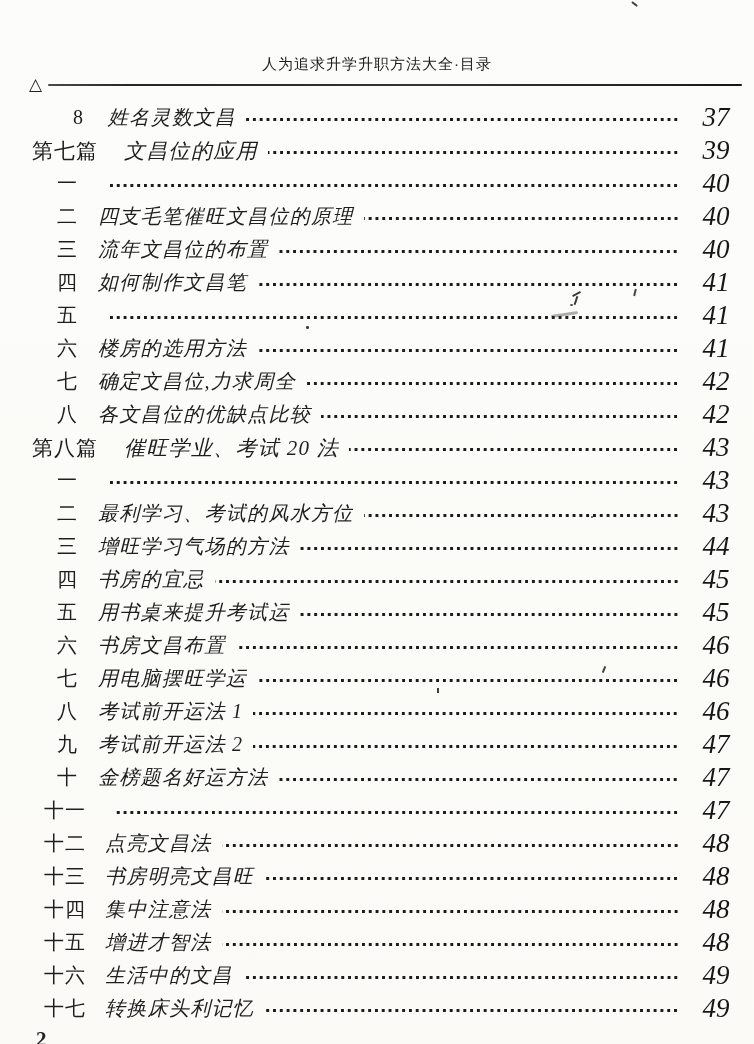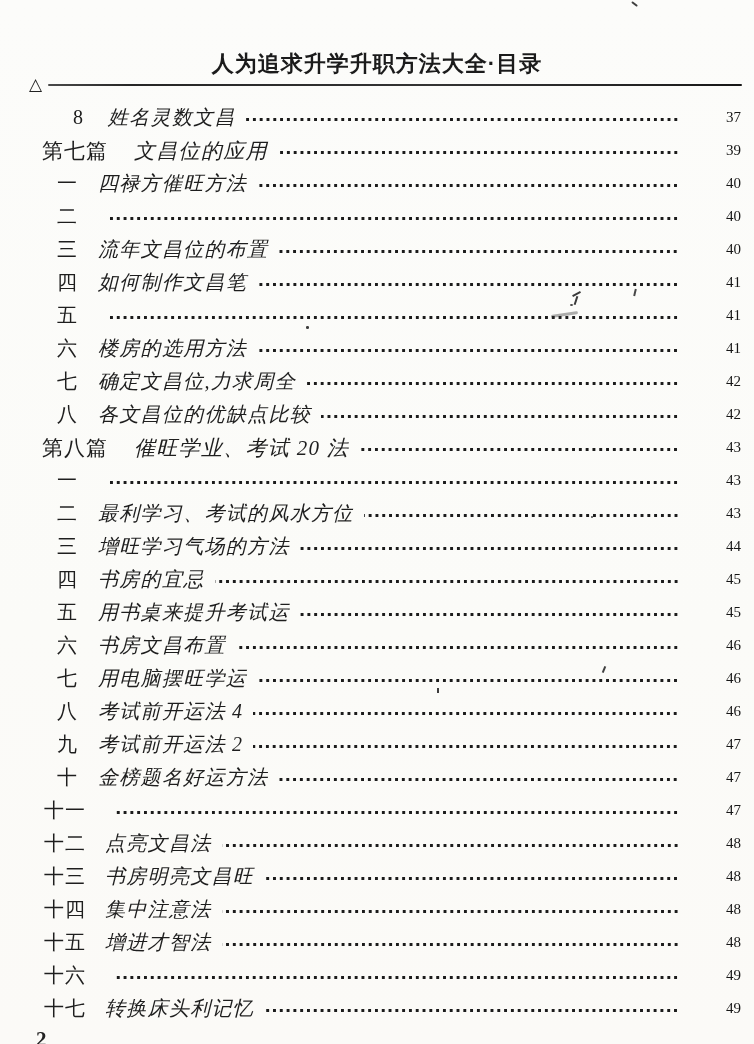--- a/index.html
+++ b/index.html
@@ -7,21 +7,21 @@
   .page{
     position:relative;width:754px;height:1044px;overflow:hidden;
     background:linear-gradient(180deg,#fcfcfa 0%,#fbfbf8 60%,#fbfaf7 100%);
     font-family:"Liberation Serif","DejaVu Serif",serif;
     color:#1e1e1e;
   }
   .doc-title{
     position:absolute;top:52px;left:0;right:0;margin:0;
     text-align:center;
     font-family:"Liberation Sans","DejaVu Sans",sans-serif;
-    font-size:22px;font-weight:700;letter-spacing:1px;color:#1b1b1b;
+    font-size:15px;font-weight:400;letter-spacing:1px;color:#1b1b1b;
     line-height:24px;
   }
   .corner-tri{
     position:absolute;left:29px;top:75px;
     font-family:"DejaVu Sans",sans-serif;
     font-size:17px;line-height:18px;color:#222;
   }
   .header-rule{
     position:absolute;left:48px;right:12px;top:84px;height:2.4px;
     background:linear-gradient(90deg,#4a4a4a,#262626 12%,#343434 55%,#222 88%,#161616);
@@ -29,37 +29,37 @@
   }
   .toc{position:absolute;top:101px;left:0;right:0;}
   .row{
     display:flex;align-items:center;height:33px;
     font-size:20px;letter-spacing:1.3px;white-space:nowrap;
   }
   .row .num{flex:none;letter-spacing:1px;}
   .row .title{flex:none;font-style:italic;}
   .lv-arabic{padding-left:73px;}
   .lv-arabic .num{min-width:14px;margin-right:21px;letter-spacing:0;}
-  .lv-chapter{padding-left:42px;font-size:21px;}
+  .lv-chapter{padding-left:32px;font-size:21px;}
   .lv-chapter .num{min-width:68px;margin-right:24px;}
   .lv-single{padding-left:57px;}
   .lv-single .num{min-width:20px;margin-right:20px;}
   .lv-double{padding-left:44px;}
   .lv-double .num{min-width:41px;margin-right:19px;}
   .leader{
     flex:1;align-self:center;height:7px;min-width:20px;
     margin:4px 12px 0 10px;
     background-image:radial-gradient(circle,#1b1b1b 1.45px,rgba(0,0,0,0) 1.95px);
     background-size:6.8px 7px;
     background-position:right center;
     background-repeat:repeat-x;
   }
   .page-num{
-    flex:none;min-width:50px;text-align:right;padding-right:13px;
-    font-size:15px;letter-spacing:0;color:#161616;
+    flex:none;min-width:50px;text-align:center;padding-right:13px;
+    font-size:27px;letter-spacing:0;color:#161616;font-style:italic;
   }
   .footer-num{
     position:absolute;left:36px;top:1029px;
     font-size:21px;font-weight:600;line-height:21px;color:#222;
   }
   
   .speck{position:absolute;pointer-events:none;}
   .sp-a{top:3px;left:631px;width:7px;height:2.2px;background:#3f3f3f;transform:rotate(38deg);border-radius:1px;}
   .sp-b1{top:293px;left:572px;width:9px;height:1.8px;background:#3a3a3a;transform:rotate(-28deg);}
   .sp-b2{top:296px;left:575px;width:1.8px;height:9px;background:#3a3a3a;transform:rotate(18deg);}
@@ -89,26 +89,26 @@
         <span class="page-num">37</span>
       </div>
       <div class="row lv-chapter">
         <span class="num">第七篇</span>
         <span class="title">文昌位的应用</span>
         <span class="leader"></span>
         <span class="page-num">39</span>
       </div>
       <div class="row lv-single">
         <span class="num">一</span>
-        <span class="title">四禄方催旺方法</span>
         <span class="leader"></span>
         <span class="page-num">40</span>
       </div>
       <div class="row lv-single">
         <span class="num">二</span>
+        <span class="title">四支毛笔催旺文昌位的原理</span>
         <span class="leader"></span>
         <span class="page-num">40</span>
       </div>
       <div class="row lv-single">
         <span class="num">三</span>
         <span class="title">流年文昌位的布置</span>
         <span class="leader"></span>
         <span class="page-num">40</span>
       </div>
       <div class="row lv-single">
@@ -182,21 +182,21 @@
         <span class="page-num">46</span>
       </div>
       <div class="row lv-single">
         <span class="num">七</span>
         <span class="title">用电脑摆旺学运</span>
         <span class="leader"></span>
         <span class="page-num">46</span>
       </div>
       <div class="row lv-single">
         <span class="num">八</span>
-        <span class="title">考试前开运法 4</span>
+        <span class="title">考试前开运法 1</span>
         <span class="leader"></span>
         <span class="page-num">46</span>
       </div>
       <div class="row lv-single">
         <span class="num">九</span>
         <span class="title">考试前开运法 2</span>
         <span class="leader"></span>
         <span class="page-num">47</span>
       </div>
       <div class="row lv-single">
@@ -229,20 +229,21 @@
         <span class="page-num">48</span>
       </div>
       <div class="row lv-double">
         <span class="num">十五</span>
         <span class="title">增进才智法</span>
         <span class="leader"></span>
         <span class="page-num">48</span>
       </div>
       <div class="row lv-double">
         <span class="num">十六</span>
+        <span class="title">生活中的文昌</span>
         <span class="leader"></span>
         <span class="page-num">49</span>
       </div>
       <div class="row lv-double">
         <span class="num">十七</span>
         <span class="title">转换床头利记忆</span>
         <span class="leader"></span>
         <span class="page-num">49</span>
       </div>
     </main>

